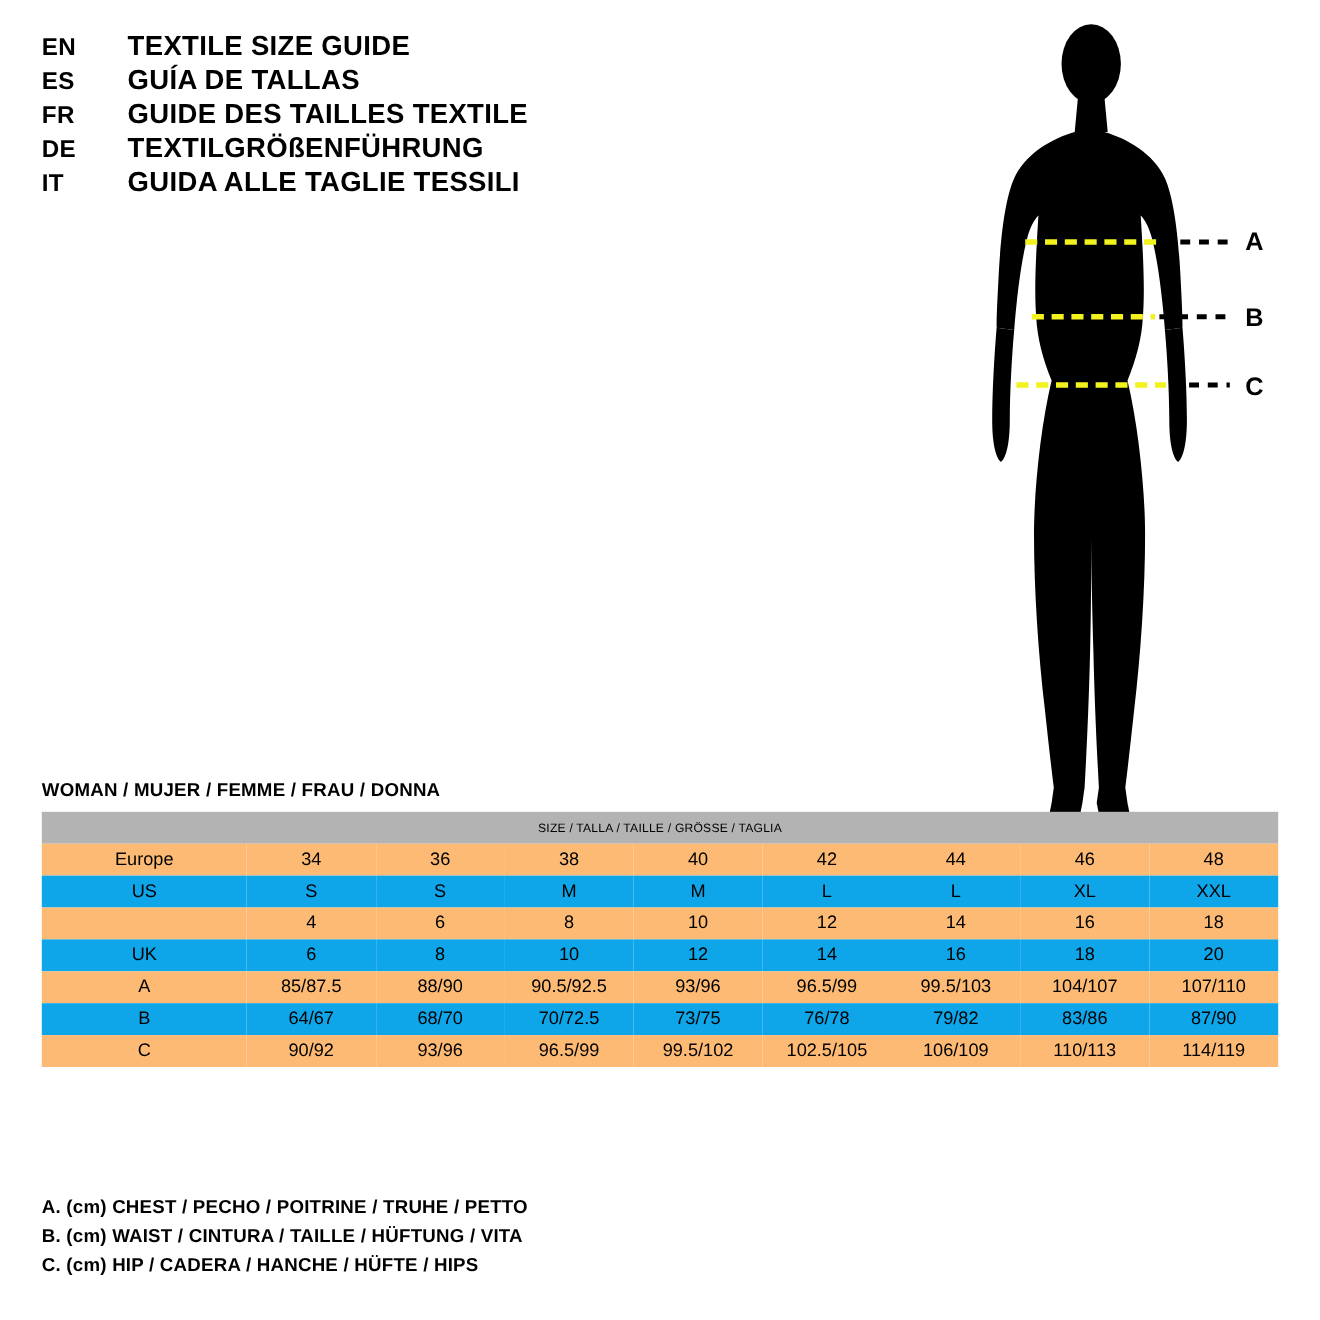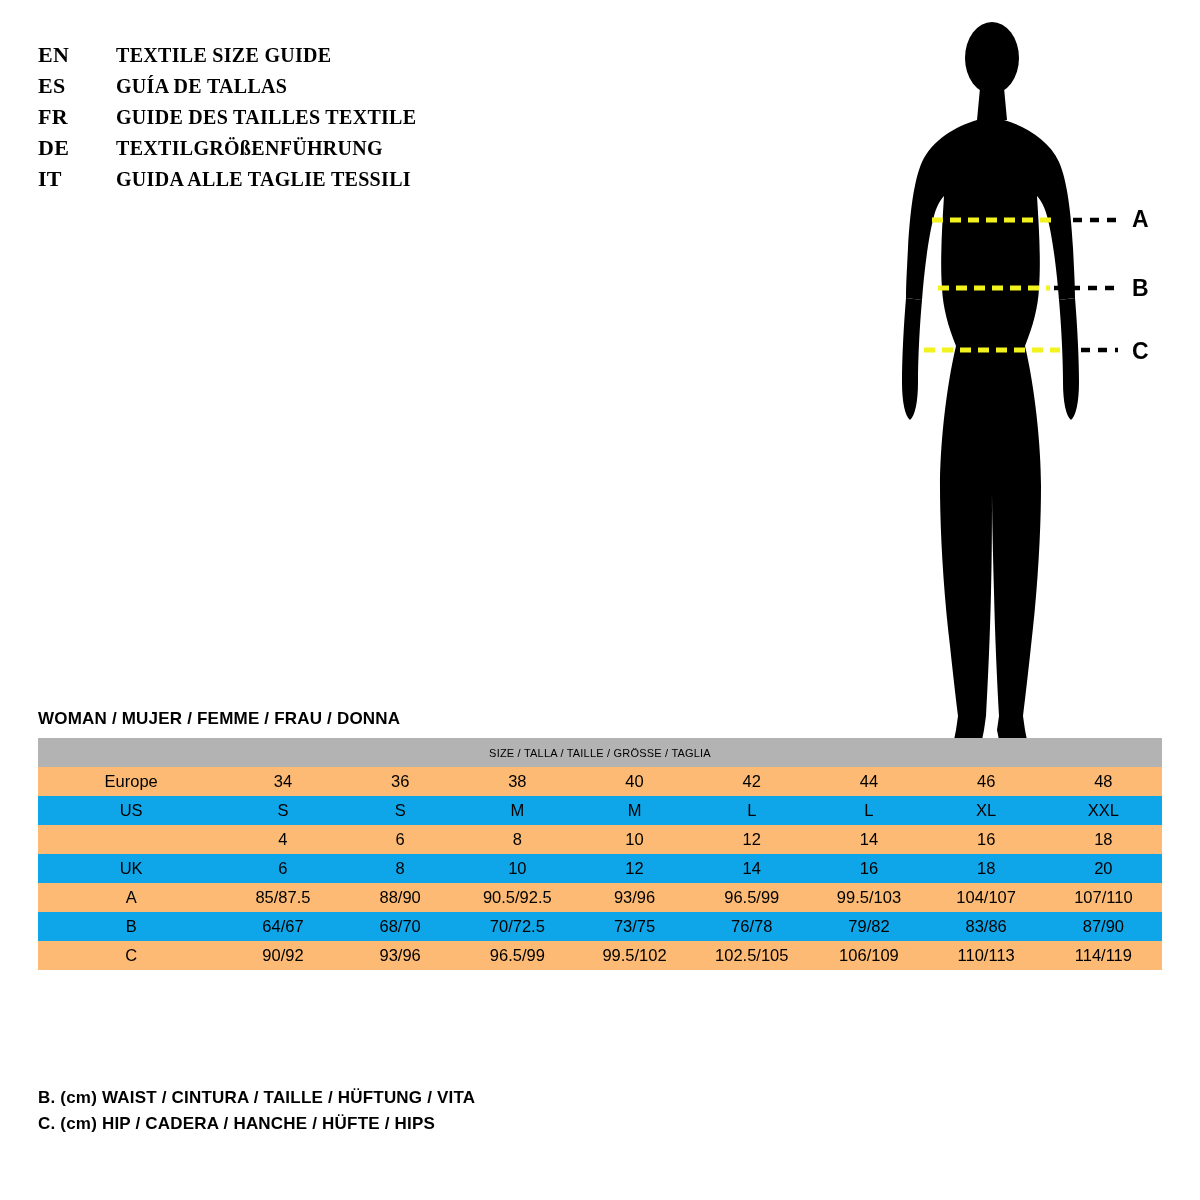--- a/index.html
+++ b/index.html
@@ -20,34 +20,32 @@
   .title-block {
     position: absolute;
     top: 28px;
     left: 38px;
     width: 620px;
   }
   .title-row {
     display: flex;
     align-items: baseline;
     height: 31px;
-    font-family: Liberation Serif, serif;
   }
   .title-lang {
     width: 78px;
     font-size: 22px;
     font-weight: bold;
     letter-spacing: 0.3px;
   }
   .title-text {
-    font-size: 20px;
+    font-size: 25px;
     font-weight: bold;
     letter-spacing: 0.3px;
     white-space: nowrap;
-    margin-top: 16px;
   }
 
   
   .figure-wrap {
     position: absolute;
     top: 16px;
     left: 860px;
     width: 330px;
     height: 730px;
   }
@@ -306,15 +304,16 @@
         <td class="val">102.5/105</td>
         <td class="val">106/109</td>
         <td class="val">110/113</td>
         <td class="val">114/119</td>
       </tr>
     </tbody>
   </table>
 </div>
 
 <div class="legend">
+  <div class="legend-line">A. (cm) CHEST / PECHO / POITRINE / TRUHE / PETTO</div>
   <div class="legend-line">B. (cm) WAIST / CINTURA / TAILLE / HÜFTUNG / VITA</div>
   <div class="legend-line">C. (cm) HIP / CADERA / HANCHE / HÜFTE / HIPS</div>
 </div>
 
 </body></html>

